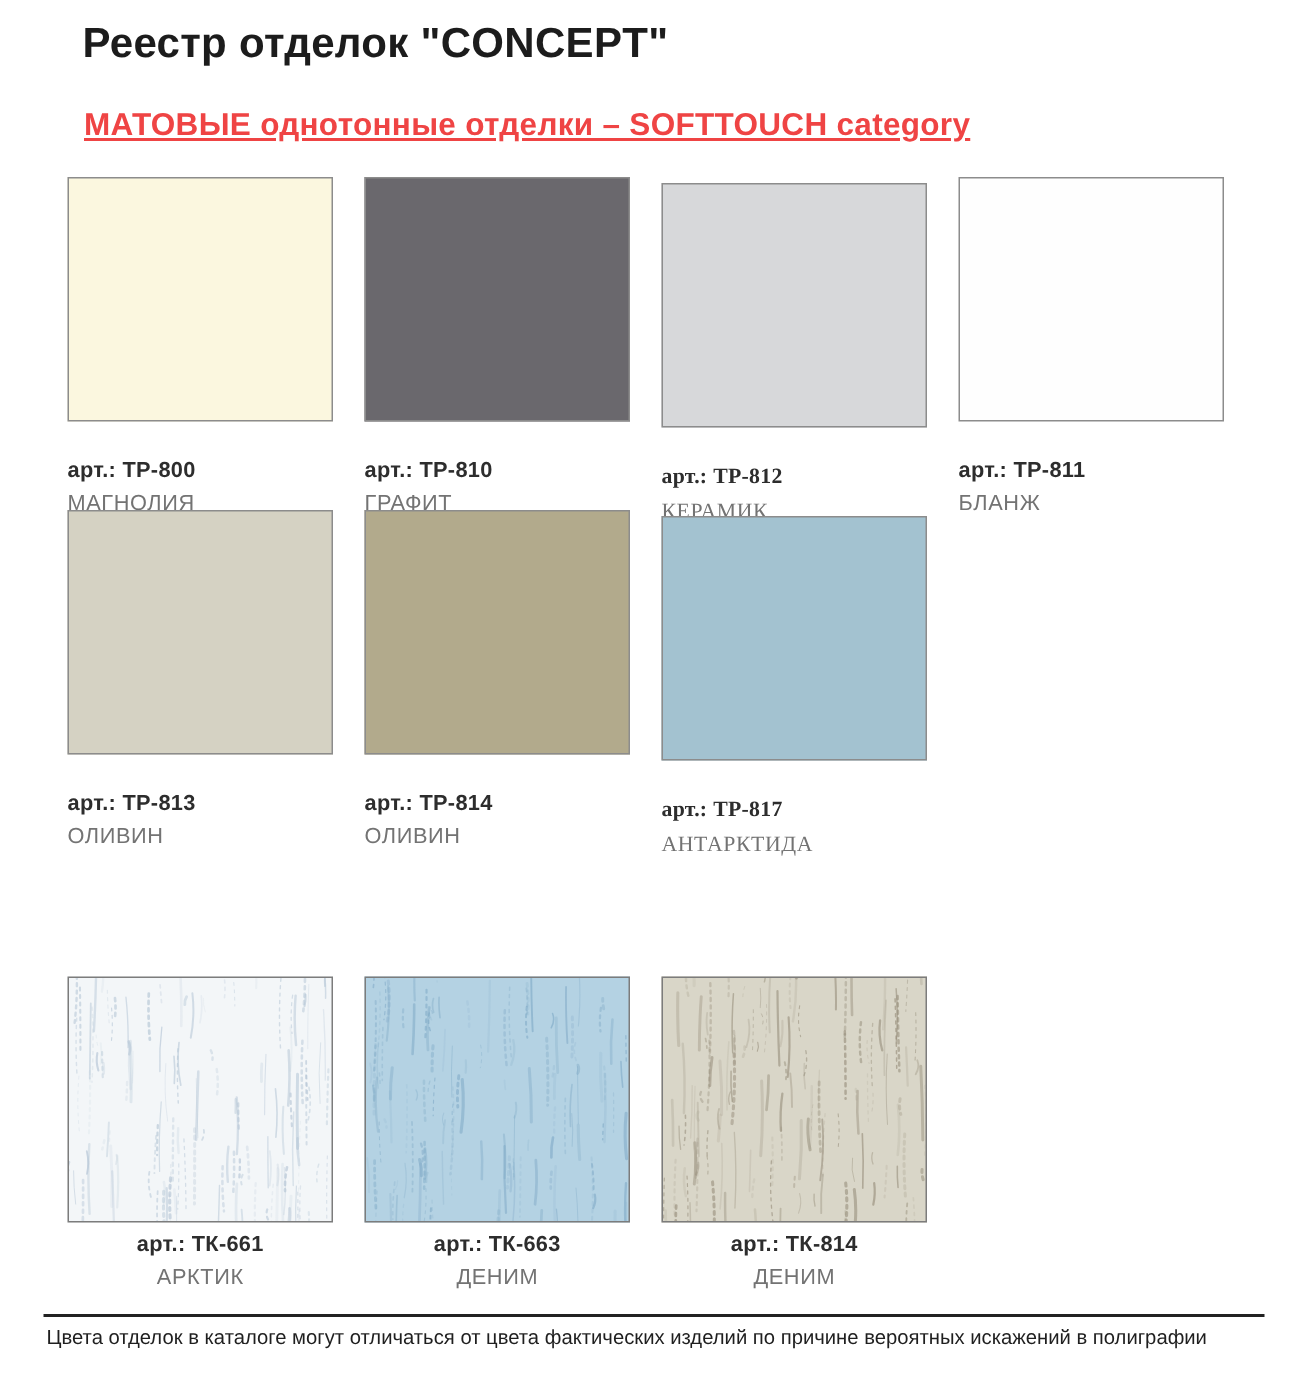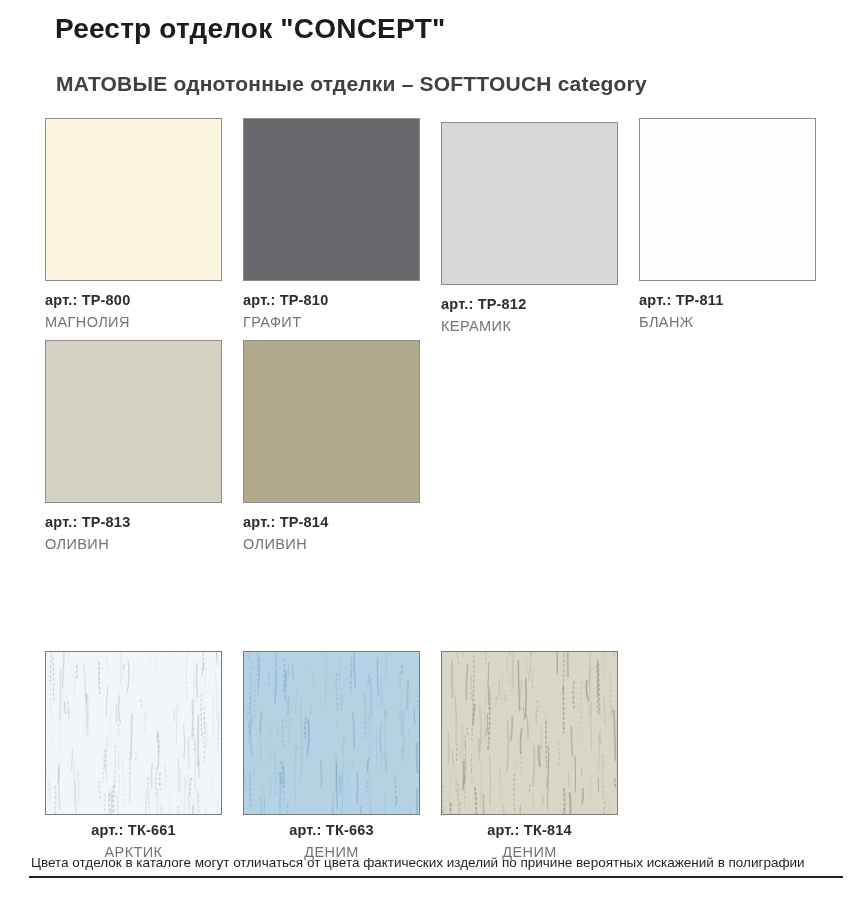--- a/index.html
+++ b/index.html
@@ -20,72 +20,73 @@
     font-weight: 700;
     letter-spacing: .2px;
     color: #1c1c1c;
   }
   .section-heading {
     position: absolute;
     margin: 0;
     font-size: 21px;
     font-weight: 700;
     letter-spacing: .2px;
-    color: #404040;
+    color: #ef4444;
     white-space: nowrap;
+    text-decoration: underline;
   }
   #heading-softtouch { left: 56px; top: 72px; }
   #heading-texture  { left: 56px; top: 601px; }
   .grid {
     position: absolute;
     left: 45px;
     width: 792px;
     display: flex;
     flex-wrap: wrap;
     column-gap: 21px;
     align-items: flex-start;
   }
   #grid-softtouch { top: 118px; }
   #grid-texture   { top: 651px; text-align: center; }
   .cell { width: 177px; }
   #grid-softtouch .cell { height: 222px; }
-  .cell.shift-down { transform: translateY(4px); }
+  .cell.shift-down { transform: translateY(4px); font-family: Liberation Serif, serif; }
   .swatch {
     position: relative;
     width: 177px;
     height: 163px;
     border: 1px solid #8c8c8c;
     box-sizing: border-box;
     overflow: hidden;
   }
   #grid-texture .swatch { height: 164px; border-color: #7c7c7c; }
   .swatch svg { position: absolute; left: 0; top: 0; width: 100%; height: 100%; display: block; }
   .art {
-    margin-top: 11px;
+    margin-top: 25px;
     font-size: 14.5px;
     font-weight: 700;
     color: #2d2d2d;
     letter-spacing: .2px;
   }
   #grid-texture .art { margin-top: 7px; }
   .nm {
     margin-top: 6px;
     font-size: 14.5px;
     color: #737373;
     letter-spacing: .4px;
   }
   .footer-line {
     position: absolute;
     left: 29px; top: 876px;
     width: 814px; height: 1.5px;
     background: #222222;
   }
   .footer-text {
     position: absolute;
-    left: 31px; top: 855px;
+    left: 31px; top: 884px;
     font-size: 13.5px;
     color: #1f1f1f;
   }
 </style>
 </head>
 <body>
 
 <div class="page">
   <h1 class="title">Реестр отделок "CONCEPT"</h1>
 
@@ -113,20 +114,25 @@
       </div>
       <div class="cell">
         <div class="swatch" style="background: rgb(213, 210, 195);"></div>
         <div class="art">арт.: ТР-813</div>
         <div class="nm">ОЛИВИН</div>
       </div>
       <div class="cell">
         <div class="swatch" style="background: rgb(178, 170, 140);"></div>
         <div class="art">арт.: ТР-814</div>
         <div class="nm">ОЛИВИН</div>
+      </div>
+      <div class="cell shift-down">
+        <div class="swatch" style="background: rgb(163, 194, 208);"></div>
+        <div class="art">арт.: ТР-817</div>
+        <div class="nm">АНТАРКТИДА</div>
       </div>
     </div>
 
   <div class="grid" id="grid-texture">
       <div class="cell">
         <div class="swatch" style="background: rgb(243, 246, 248);">
           <svg viewBox="0 0 177 164" preserveAspectRatio="none">
             <path d="M 140.7 128.7 q -0.3 18.4 -0.6 36.8" stroke="#B0C2D3" stroke-width="1.91" opacity="0.13" fill="none" stroke-linecap="round"></path>
             <path d="M 134.1 107.1 q 0.0 17.3 0.2 34.5" stroke="#B0C2D3" stroke-width="0.79" opacity="0.55" fill="none" stroke-linecap="round"></path>
             <path d="M 40.7 43.7 q -0.6 15.6 0.9 31.1" stroke="#B0C2D3" stroke-width="1.81" opacity="0.25" fill="none" stroke-linecap="round"></path>

